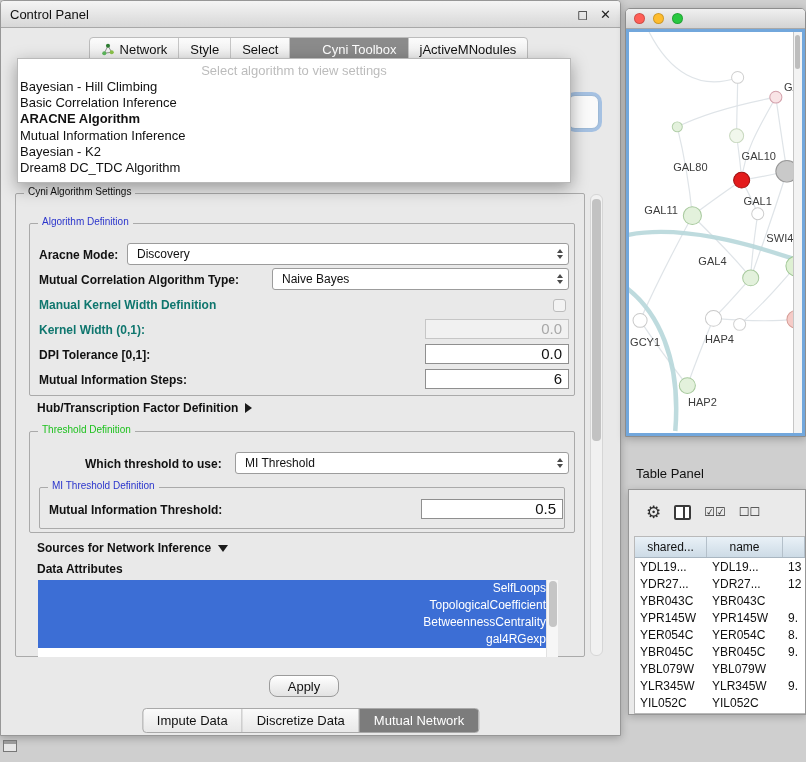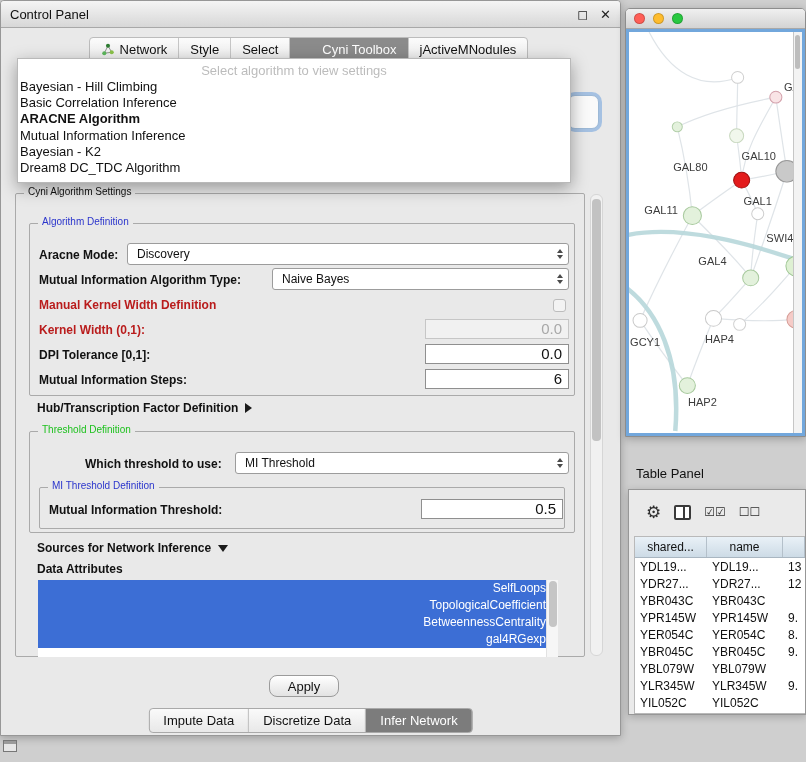--- a/index.html
+++ b/index.html
@@ -33,21 +33,21 @@
   .group { position:absolute; border:1px solid #aaa; border-radius:2px; }
   .gtitle { position:absolute; top:-8px; left:8px; background:#e9e9e9; padding:0 4px; font-size:10px; white-space:nowrap; }
   .gtitle.blue { color:var(--group_blue); }
   .gtitle.green { color:var(--group_green); }
   #group-main { left:14px; top:192px; width:570px; height:464px; }
   #group-algo { left:28px; top:222px; width:546px; height:173px; }
   #group-threshold { left:28px; top:430px; width:546px; height:102px; }
   #group-mithresh { left:38px; top:486px; width:526px; height:42px; }
 
   .flabel { position:absolute; font-size:12px; font-weight:bold; line-height:14px; white-space:nowrap; }
-  .flabel.disabled { color:#b91c1c; }
+  .flabel.disabled { color:#0f766e; }
 
   .combo { position:absolute; height:22px; background:#fff; border:1px solid #9c9c9c; border-radius:3px;
         display:flex; align-items:center; padding:0 18px 0 9px; font-size:12px;text-align:center; }
   .stepper { position:absolute; right:5px; top:50%; transform:translateY(-50%); display:flex; flex-direction:column; gap:2px; }
   .tri-up { width:0; height:0; border-left:3.5px solid transparent; border-right:3.5px solid transparent; border-bottom:4px solid #4a4a4a; }
   .tri-down { width:0; height:0; border-left:3.5px solid transparent; border-right:3.5px solid transparent; border-top:4px solid #4a4a4a; }
 
   .tfield { position:absolute; height:20px; background:#fff; border:1px solid #8f8f8f; font-size:15px;
         text-align:right; padding:0 6px; line-height:18px; }
   .tfield.disabled { background:#f1f1f1; border-color:#c6c6c6; color:#a8a8a8; }
@@ -177,21 +177,21 @@
 
     <span class="flabel" style="left:38px; top:247px;">Aracne Mode:</span>
     <div class="combo" style="left:126px; top:242px; width:442px;">
       <span>Discovery</span>
       <span class="stepper">
           <i class="tri-up"></i>
           <i class="tri-down"></i>
         </span>
     </div>
 
-    <span class="flabel" style="left:38px; top:272px;">Mutual Information Algorithm Type:</span>
+    <span class="flabel" style="left:38px; top:272px;">Mutual Correlation Algorithm Type:</span>
     <div class="combo" style="left:271px; top:267px; width:297px;">
       <span>Naive Bayes</span>
       <span class="stepper">
           <i class="tri-up"></i>
           <i class="tri-down"></i>
         </span>
     </div>
 
     <span class="flabel disabled" style="left:38px; top:297px;">Manual Kernel Width Definition</span>
     <span class="checkbox" style="left:552px; top:298px;"></span>
@@ -240,21 +240,21 @@
 
     <div class="main-scroll">
         <i></i>
       </div>
 
     <div class="apply-btn">Apply</div>
 
     <div class="bottom-tabs">
       <div class="btab">Impute Data</div>
       <div class="btab">Discretize Data</div>
-      <div class="btab selected">Infer Network</div>
+      <div class="btab selected">Mutual Network</div>
     </div>
   </section>
 
   <section class="net-win">
     <div class="net-titlebar">
       <span class="tl red"></span>
       <span class="tl yellow"></span>
       <span class="tl green"></span>
     </div>
     <div class="net-canvas">

